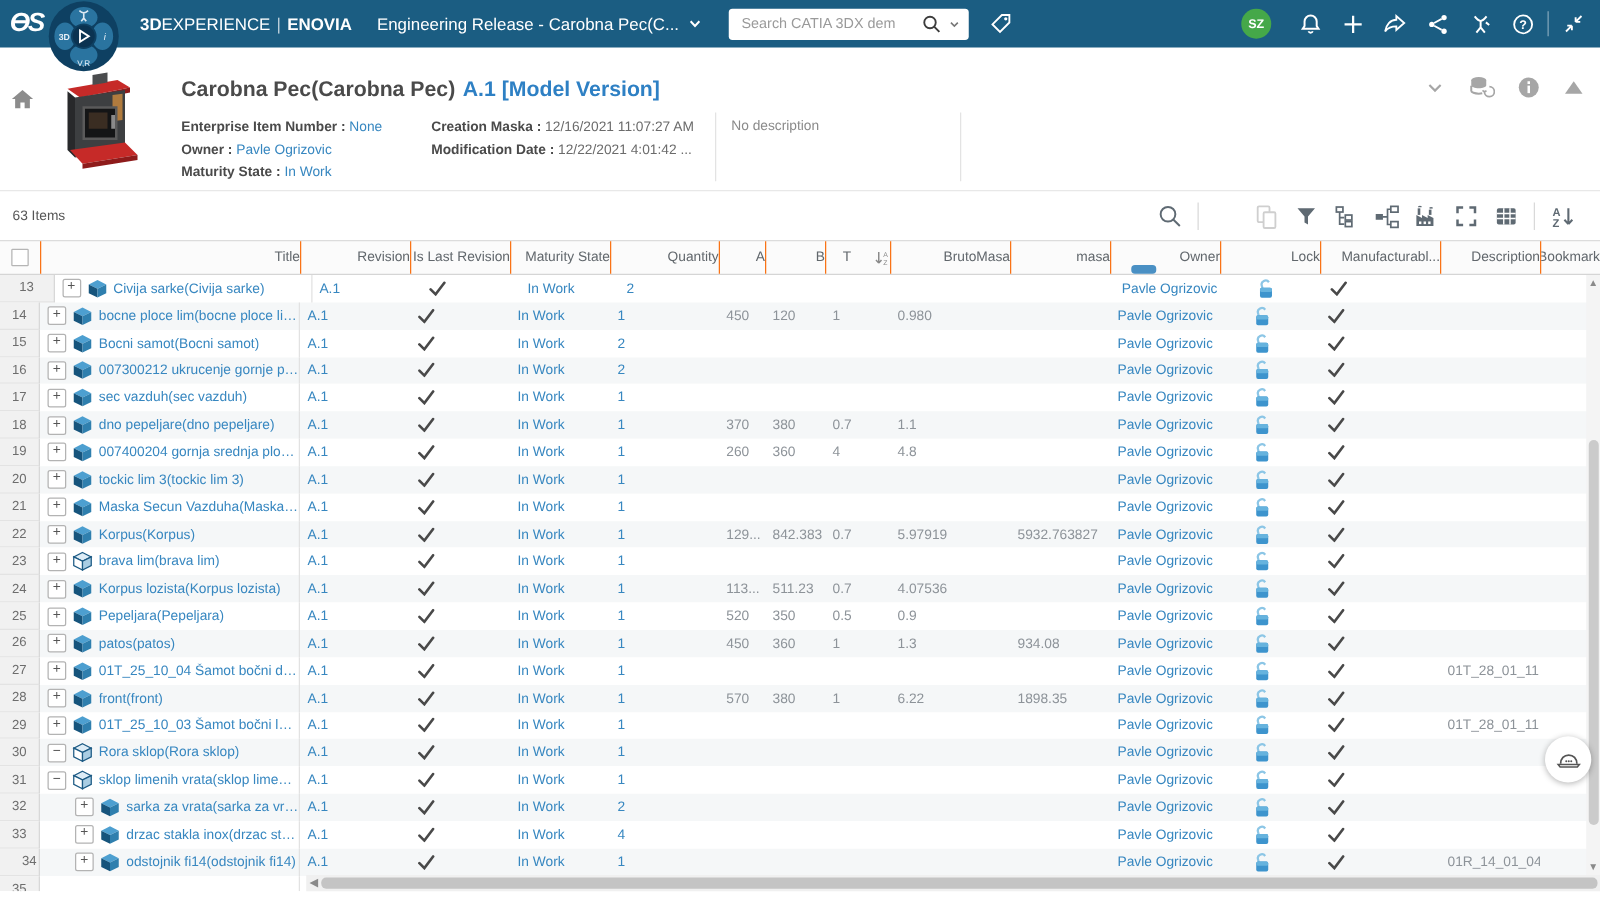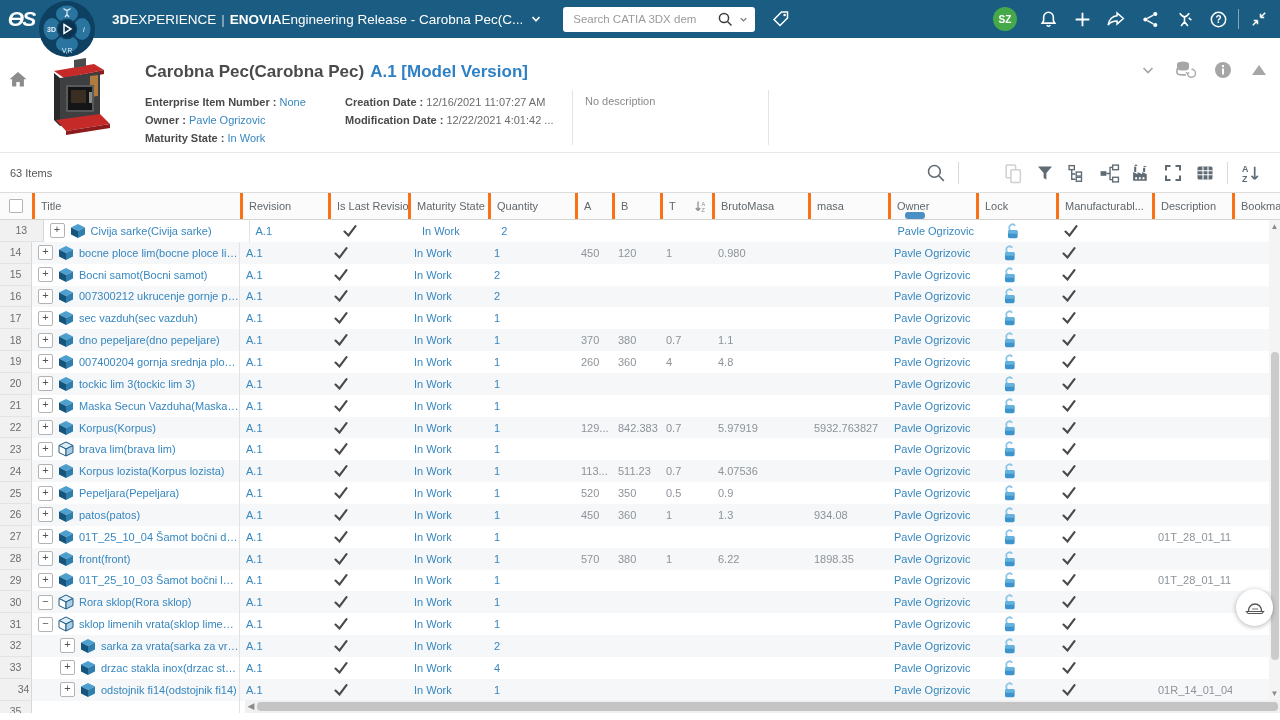--- a/index.html
+++ b/index.html
@@ -7,21 +7,21 @@
   
   .topbar{position:absolute;top:0;left:0;width:1280px;height:38px;background:#1b5d82;
     display:flex;align-items:center;color:#fff;z-index:30;}
   .logo3ds{width:34px;text-align:center;font-style:italic;font-weight:bold;font-size:21px;
     letter-spacing:-2px;margin-left:4px;}
   .compass-space{width:74px;height:1px;}
   .compass{position:absolute;left:38px;top:0px;z-index:40;}
   .brand{font-size:13.5px;white-space:nowrap;}
   .brand b{font-weight:bold;}
   .brand .sep{opacity:.7;padding:0 5px;font-weight:300;}
-  .apptitle{font-size:13.5px;margin-left:0;white-space:nowrap;font-weight:400;}
+  .apptitle{font-size:13.5px;margin-left:20px;white-space:nowrap;font-weight:400;}
   .tb-chev{margin-left:6px;display:flex;align-items:center;cursor:pointer;}
   .searchbox{margin-left:20px;width:178px;height:25px;background:#fff;border-radius:3px;
     display:flex;align-items:center;padding:0 6px 0 8px;}
   .searchbox input{border:none;outline:none;flex:1;font-size:11.5px;color:#444;width:100px;
     font-family:"Liberation Sans",sans-serif;background:transparent;}
   .searchbox input::placeholder{color:#9a9a9a;}
   .tagicon{margin-left:16px;display:flex;cursor:pointer;}
   .tb-spacer{flex:1;}
   .userblock{text-align:right;line-height:1.25;margin-right:9px;white-space:nowrap;}
   .user-name{font-size:11.5px;}
@@ -50,21 +50,21 @@
     display:flex;align-items:center;}
   .itemcount{font-size:11px;color:#555;margin-left:10px;}
   .tool-spacer{flex:1;}
   .tool-ico{width:30px;height:30px;display:flex;align-items:center;justify-content:center;cursor:pointer;margin:0 1px;}
   .tool-div{width:1px;height:22px;background:#d9d9d9;margin:0 6px;}
   .toolbar-right{display:flex;align-items:center;margin-right:14px;}
   
   .thead{position:absolute;top:192px;left:0;width:1280px;height:28px;background:#fbfbfb;
     border-top:1px solid #dcdcdc;border-bottom:1px solid #d5d5d5;display:flex;box-sizing:border-box;}
   .hcell{font-size:11px;color:#61676c;display:flex;align-items:center;padding-left:6px;
-    border-left:3px solid #f97316;box-sizing:border-box;white-space:nowrap;overflow:hidden;cursor:pointer;}
+    border-left:1px solid #f97316;box-sizing:border-box;white-space:nowrap;overflow:hidden;cursor:pointer;justify-content:flex-end;}
   .hcell:first-child{border-left:none;justify-content:center;padding-left:0;}
   .cb{width:12px;height:12px;border:1px solid #b5b5b5;background:#fff;display:inline-block;border-radius:1px;}
   .tbody{position:absolute;top:220px;left:0;width:1280px;height:493px;overflow:hidden;}
   .trow{display:flex;height:21.85px;align-items:center;background:#fff;box-sizing:border-box;}
   .trow.alt{background:#f5f7f8;}
   .tcell{font-size:11px;display:flex;align-items:center;height:100%;box-sizing:border-box;
     white-space:nowrap;overflow:hidden;padding-left:6px;}
   .c-num{justify-content:center;padding-left:0;background:#f1f1f1;border-right:1px solid #d8d8d8;
     border-bottom:1px solid #e3e3e3;color:#6d6d6d;font-size:10.5px;}
   .c-title{border-right:1px solid #e2e2e2;}
@@ -207,21 +207,21 @@
   </div>
   <div class="ptitle">
     <span>Carobna Pec(Carobna Pec)</span><span class="ver">A.1 [Model Version]</span>
   </div>
   <div class="meta-col mc1">
     <div><span class="mlabel">Enterprise Item Number : </span><span class="mvalue link">None</span></div>
     <div><span class="mlabel">Owner : </span><span class="mvalue link">Pavle Ogrizovic</span></div>
     <div><span class="mlabel">Maturity State : </span><span class="mvalue link">In Work</span></div>
   </div>
   <div class="meta-col mc2">
-    <div><span class="mlabel">Creation Date : </span><span class="mvalue">12/16/2021 11:07:27 AM</span></div>
+    <div><span class="mlabel">Creation Maska : </span><span class="mvalue">12/16/2021 11:07:27 AM</span></div>
     <div><span class="mlabel">Modification Date : </span><span class="mvalue">12/22/2021 4:01:42 ...</span></div>
   </div>
   <div class="vdiv" style="left:572px;"></div>
   <div class="vdiv" style="left:768px;"></div>
   <div class="nodesc">No description</div>
   <div class="ph-actions" id="ph-actions">
       <span class="ph-ico">
         <svg width="16" height="16" viewBox="0 0 16 16">
           <path d="M3.5 6l4.5 4.5L12.5 6" fill="none" stroke="#a6a6a6" stroke-width="1.7"></path>
         </svg>

